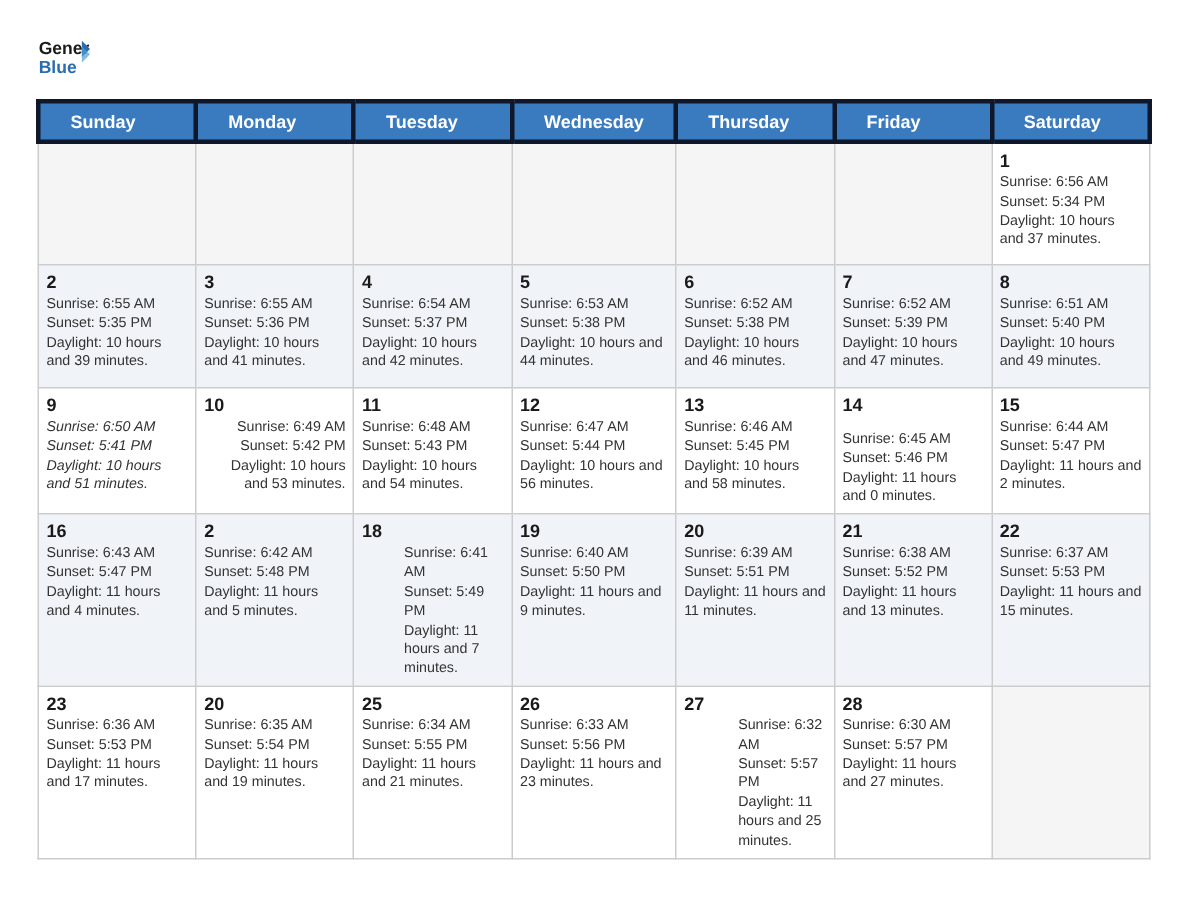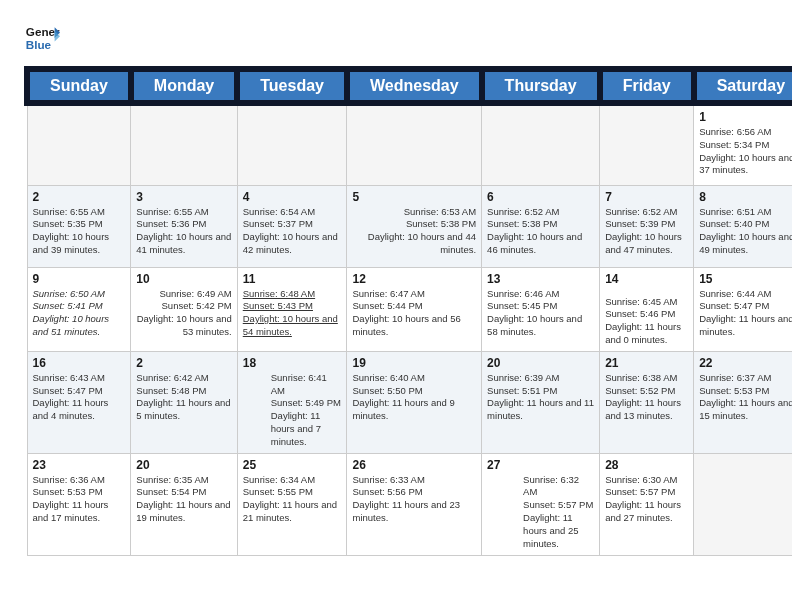--- a/index.html
+++ b/index.html
@@ -45,25 +45,25 @@
       color: #333;
     }
     .calendar {
       width: 100%;
       border-collapse: collapse;
       border: 1px solid #ccc;
     }
     .calendar th {
       background: #3a7abf;
       color: #fff;
-      font-size: 16px;
+      font-size: 12px;
       font-weight: bold;
       padding: 5px 20px;
       text-align: left;
-      border: 6px solid #0f172a;
+      border: 3px solid #0f172a;
     }
     .calendar td {
       border: 1px solid #ccc;
       vertical-align: top;
       padding: 4px 5px;
       width: calc(100% / 7);
       height: 82px;
       background: #fff;
     }
     .calendar td.empty {
@@ -144,21 +144,21 @@
 Daylight: 10 hours and 41 minutes.</div>
           </td>
           <td>
             <div class="day-number">4</div>
             <div class="day-info" style="white-space: pre-line;">Sunrise: 6:54 AM
 Sunset: 5:37 PM
 Daylight: 10 hours and 42 minutes.</div>
           </td>
           <td>
             <div class="day-number">5</div>
-            <div class="day-info" style="white-space: pre-line; text-align: right;">Sunrise: 6:53 AM
+            <div class="day-info" style="white-space: pre-line;">Sunrise: 6:53 AM
 Sunset: 5:38 PM
 Daylight: 10 hours and 44 minutes.</div>
           </td>
           <td>
             <div class="day-number">6</div>
             <div class="day-info" style="white-space: pre-line;">Sunrise: 6:52 AM
 Sunset: 5:38 PM
 Daylight: 10 hours and 46 minutes.</div>
           </td>
           <td>
@@ -182,21 +182,21 @@
 Daylight: 10 hours and 51 minutes.</div>
           </td>
           <td>
             <div class="day-number">10</div>
             <div class="day-info" style="white-space: pre-line; text-align: right;">Sunrise: 6:49 AM
 Sunset: 5:42 PM
 Daylight: 10 hours and 53 minutes.</div>
           </td>
           <td>
             <div class="day-number">11</div>
-            <div class="day-info" style="white-space: pre-line; text-decoration: underline;">Sunrise: 6:48 AM
+            <div class="day-info" style="white-space: pre-line;">Sunrise: 6:48 AM
 Sunset: 5:43 PM
 Daylight: 10 hours and 54 minutes.</div>
           </td>
           <td>
             <div class="day-number">12</div>
             <div class="day-info" style="white-space: pre-line;">Sunrise: 6:47 AM
 Sunset: 5:44 PM
 Daylight: 10 hours and 56 minutes.</div>
           </td>
           <td>

